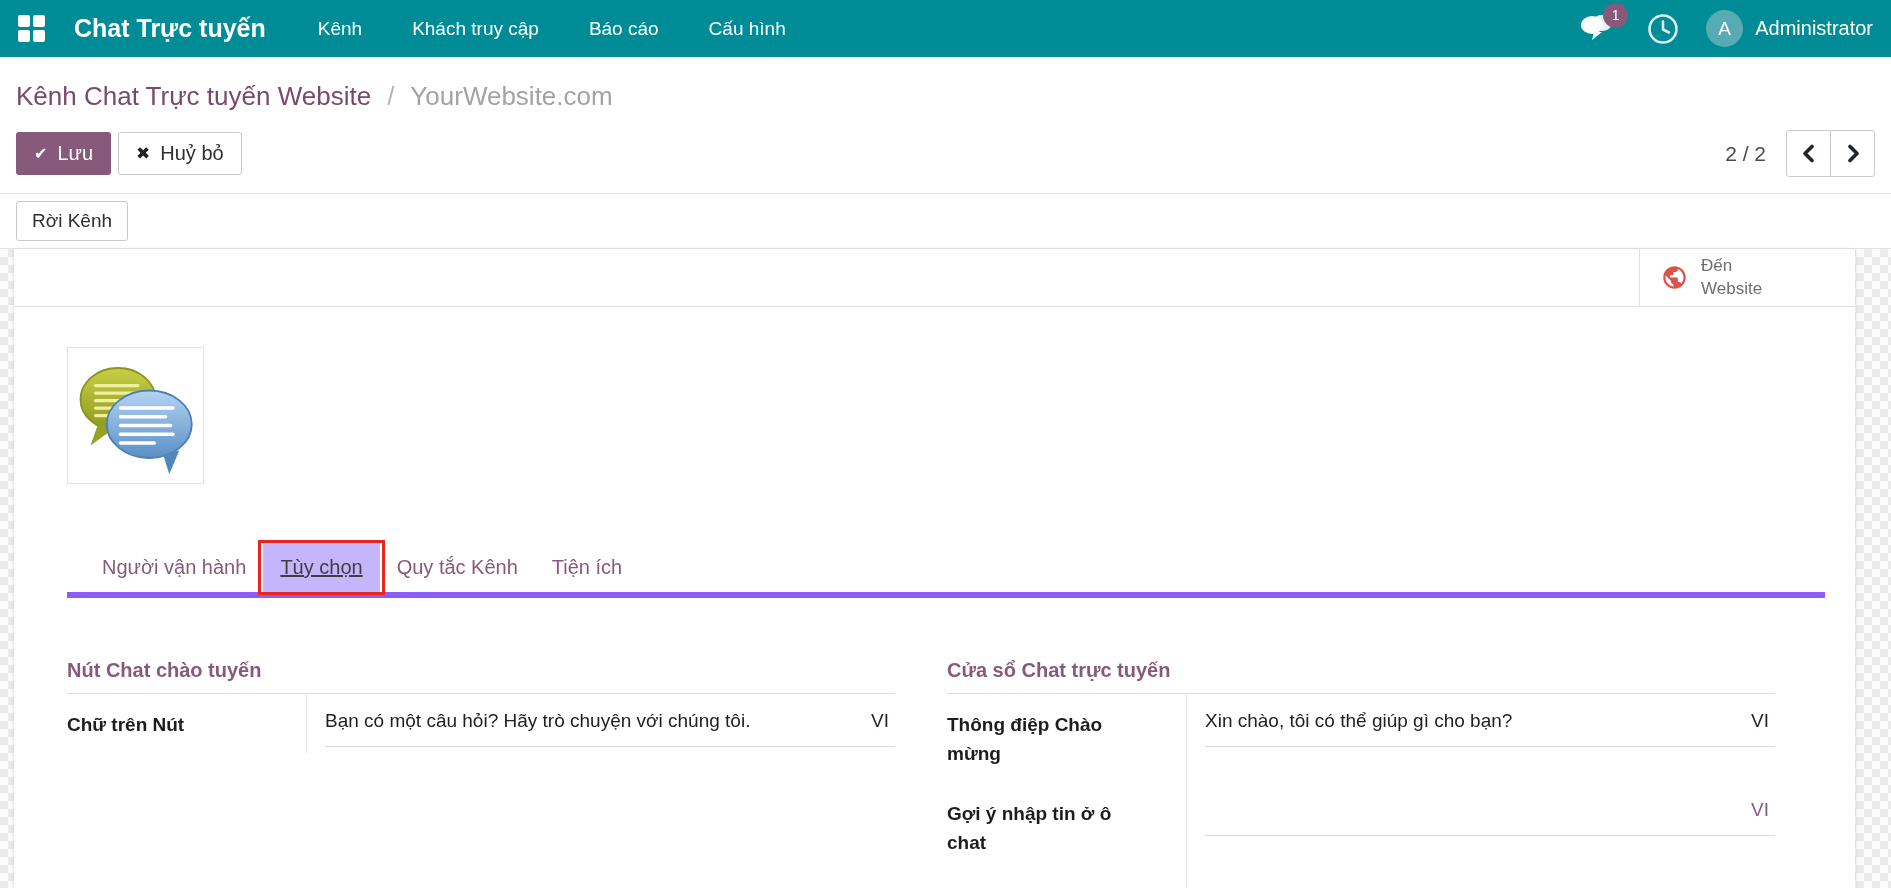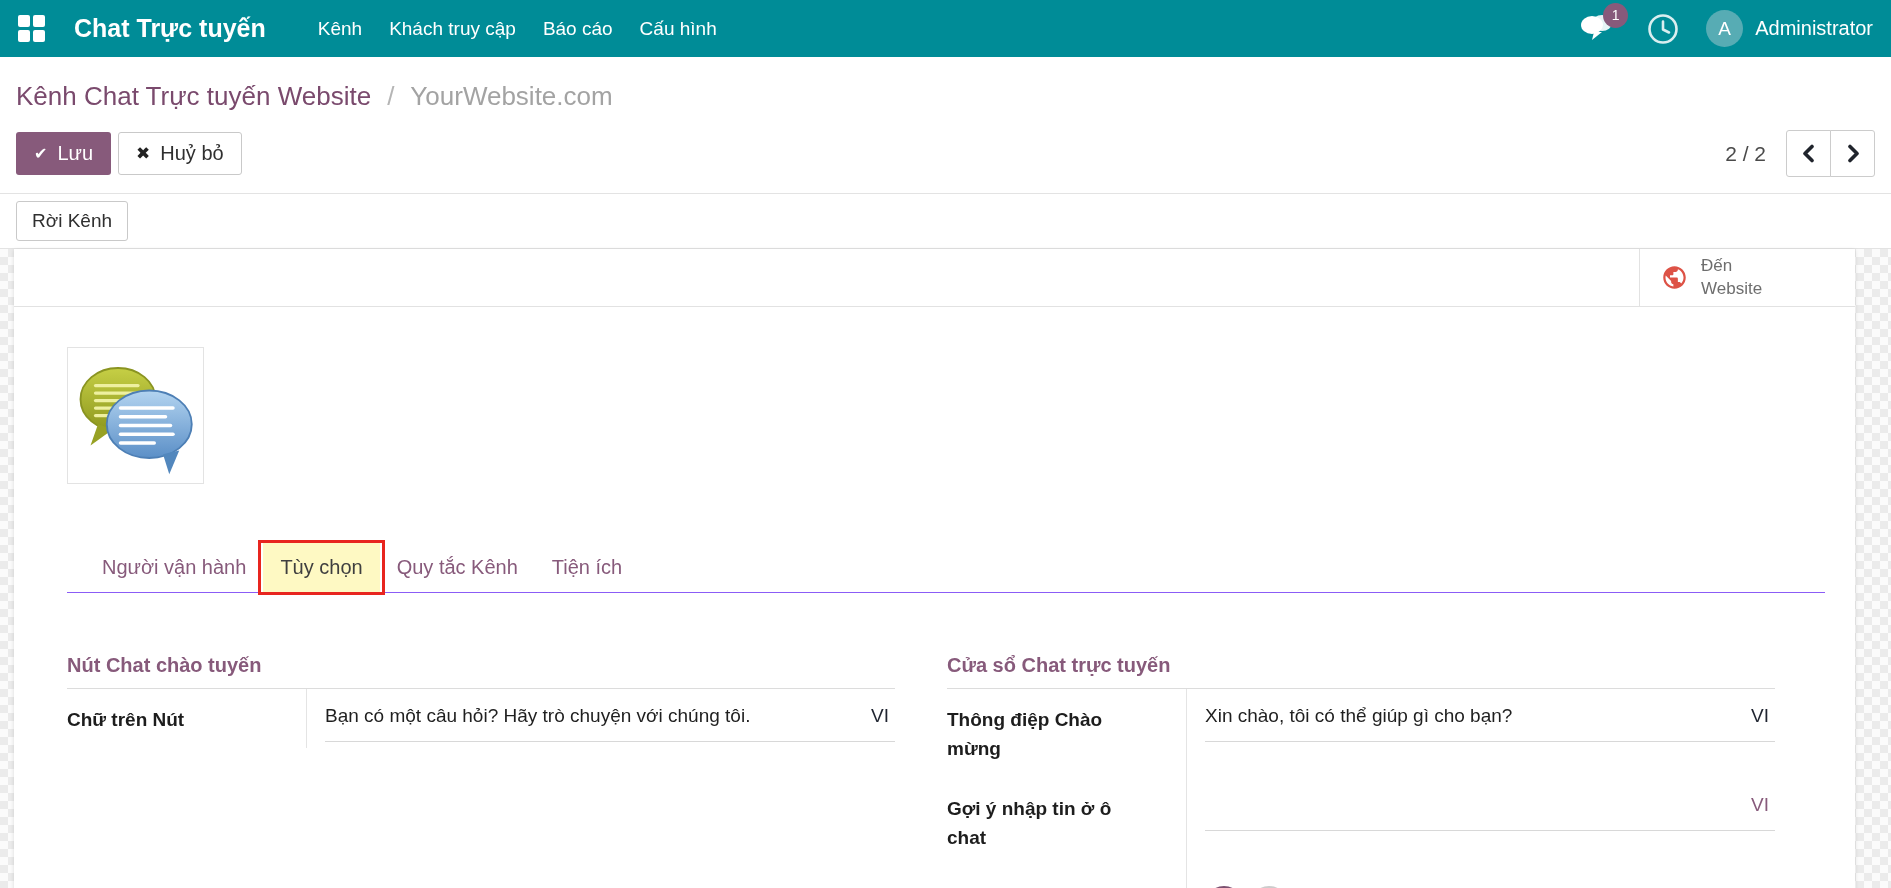--- a/index.html
+++ b/index.html
@@ -8,21 +8,21 @@
     font-family:"Liberation Sans","DejaVu Sans",sans-serif;
     background:#fff; color:#1f1f1f; overflow:hidden;
     display:flex; flex-direction:column;
   }
 
   
   .navbar { height:57px; flex:0 0 57px; background:#008c97; display:flex; align-items:center; padding:0 18px; color:#fff; }
   .apps { width:28px; height:28px; display:grid; grid-template-columns:12px 12px; grid-template-rows:12px 12px; gap:3px; margin-right:28px; cursor:pointer; }
   .apps span { background:#fff; border-radius:2px; }
   .brand { font-size:25px; font-weight:700; margin-right:52px; white-space:nowrap; cursor:pointer; }
-  .nav-menus { display:flex; gap:27px; font-size:19px; }
+  .nav-menus { display:flex; gap:50px; font-size:19px; }
   .nav-menus .mi { cursor:pointer; white-space:nowrap; }
   .nav-right { margin-left:auto; display:flex; align-items:center; gap:26px; }
   .msg-wrap { position:relative; cursor:pointer; margin-right:6px; }
   .badge { position:absolute; top:-10px; right:-14px; background:#875a7b; color:#fff; border-radius:50%; width:25px; height:25px; font-size:14px; display:flex; align-items:center; justify-content:center; }
   .clock { cursor:pointer; display:flex; }
   .user { display:flex; align-items:center; gap:12px; font-size:20px; cursor:pointer; }
   .avatar { width:37px; height:37px; border-radius:50%; background:#57acb4; display:flex; align-items:center; justify-content:center; font-size:19px; }
 
   
   .control-panel { background:#fff; padding:24px 16px 16px; border-bottom:1px solid #e3e3e3; }
@@ -59,23 +59,23 @@
   .website-btn { width:216px; border-left:1px solid #e2e2e2; display:flex; align-items:center; gap:13px; padding-left:21px; cursor:pointer; }
   .website-btn .lbl { color:#6e6e6e; font-size:17px; line-height:1.3; width:84px; }
 
   .sheet-body { padding:40px 30px 0 53px; }
   .title-row { display:flex; justify-content:space-between; align-items:flex-start; }
   .name-field { width:1031px; }
   .name-label { font-size:19px; font-weight:700; color:#161616; margin-bottom:11px; }
   .name-input { width:100%; height:59px; background:#f3e9f3; border:none; outline:none; font-size:34px; color:#1a1a1a; padding:0 8px 4px 9px; font-family:inherit; }
   .image-box { width:137px; height:137px; border:1px solid #e3e3e3; background:#fff; cursor:pointer; display:flex; align-items:center; justify-content:center; }
 
-  .tabs { display:flex; margin-top:59px; border-bottom:1px solid #8b5cf6; padding-left:18px; }
+  .tabs { display:flex; margin-top:59px; border-bottom:6px solid #8b5cf6; padding-left:18px; }
   .tab { font-size:20px; color:#875a7b; padding:13px 17px; cursor:pointer; position:relative; white-space:nowrap; }
-  .tab.active { color:#3f3f3f; background:#fef9c3; }
+  .tab.active { color:#3f3f3f; background:#c4b5fd;text-decoration:underline; }
   .annotation { position:absolute; top:-3px; left:-5px; right:-5px; bottom:-3px; border:3px solid #e8251f; pointer-events:none; }
 
   .groups { display:flex; gap:52px; margin-top:61px; }
   .group { width:828px; }
   .group-title { color:#875a7b; font-size:20px; font-weight:700; padding-bottom:11px; border-bottom:1px solid #dcdcdc; }
   .frow { display:grid; grid-template-columns:240px 1fr; }
   .flabel { border-right:1px solid #e4e4e4; font-size:19px; font-weight:700; color:#1d1d1d; padding:16px 40px 14px 0; line-height:1.55; }
   .fval { padding:16px 0 0 18px; }
   .text-val { display:flex; justify-content:space-between; align-items:center; border-bottom:1px solid #d8d8d8; padding-bottom:14px; min-height:30px; }
   .fval-text { font-size:19px; color:#1f1f1f; }

